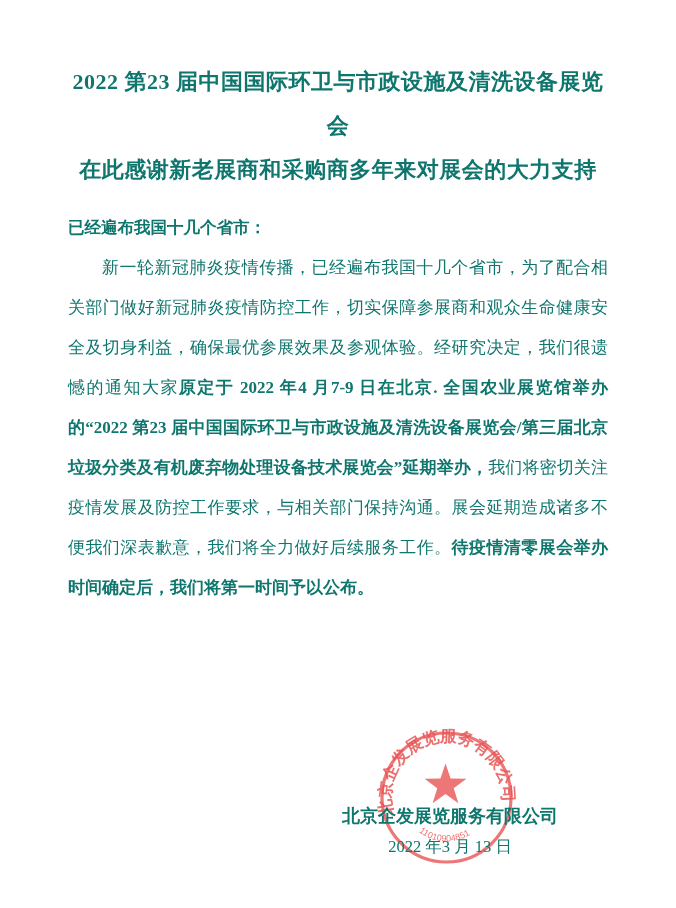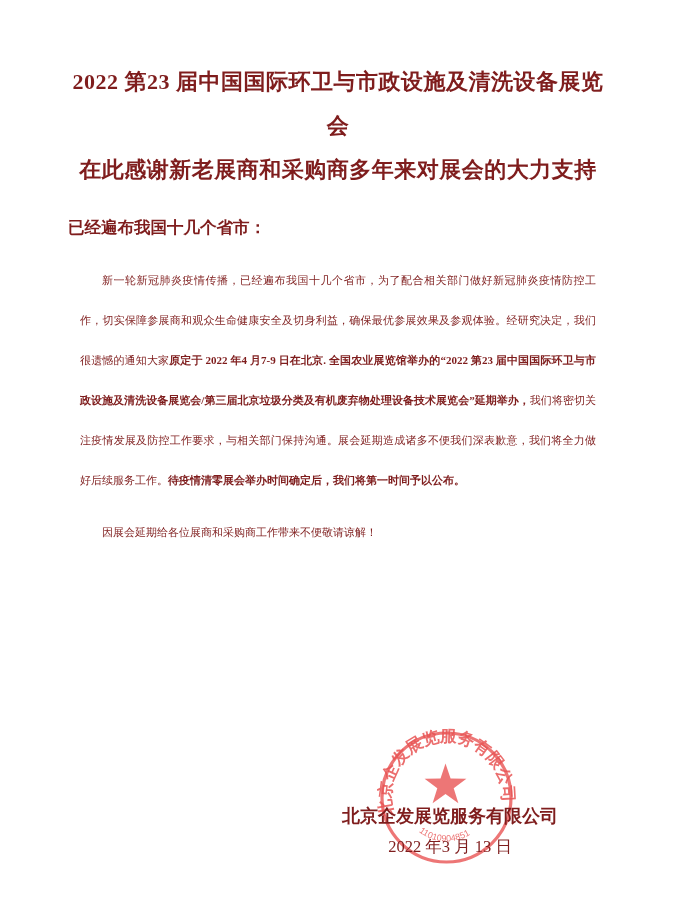--- a/index.html
+++ b/index.html
@@ -2,40 +2,40 @@
 <html><head>
 <meta charset="utf-8">
 <style>
   html, body { margin: 0; padding: 0; background: #888; }
   .page {
     width: 676px; height: 908px;
     margin: 0 auto;
     background: #ffffff;
     position: relative;
     overflow: hidden;
-    color: #7f1d1d;
+    color: #0f766e;
     font-family: "Liberation Serif", "DejaVu Serif", serif;
   }
   .content { padding: 60px 68px 0 68px; }
   .doc-title {
     text-align: center;
     font-weight: bold;
     font-size: 22px;
     line-height: 44px;
     letter-spacing: 0.5px;
   }
   .salutation {
     margin-top: 16px;
     font-weight: bold;
     font-size: 16.5px;
     line-height: 40px;
   }
   p.body-para {
-    margin: 12px;
-    font-size: 11px;
+    margin: 0;
+    font-size: 17px;
     line-height: 40px;
     text-align: justify;
     text-indent: 2em;
   }
   p.body-para .bold { font-weight: bold; }
   .stamp {
     position: absolute;
     left: 377px; top: 728px;
     width: 139px; height: 139px;
     z-index: 1;
@@ -68,21 +68,20 @@
     <div class="doc-title">
       <div>2022 第23 届中国国际环卫与市政设施及清洗设备展览会</div>
       <div>在此感谢新老展商和采购商多年来对展会的大力支持</div>
     </div>
 
     <div class="salutation">已经遍布我国十几个省市：</div>
 
     <p class="body-para"><span>新一轮新冠肺炎疫情传播，已经遍布我国十几个省市，为了配合相关部门做好新冠肺炎疫情防控工作，切实保障参展商和观众生命健康安全及切身利益，确保最优参展效果及参观体验。经研究决定，我们很遗憾的通知大家</span><span class="bold">原定于 2022 年4 月7-9 日在北京. 全国农业展览馆举办的“2022 第23 届中国国际环卫与市政设施及清洗设备展览会/第三届北京垃圾分类及有机废弃物处理设备技术展览会”延期举办，</span><span>我们将密切关注疫情发展及防控工作要求，与相关部门保持沟通。展会延期造成诸多不便我们深表歉意，我们将全力做好后续服务工作。</span><span class="bold">待疫情清零展会举办时间确定后，我们将第一时间予以公布。</span></p>
 
 
-    <p class="body-para">因展会延期给各位展商和采购商工作带来不便敬请谅解！</p>
 
   </div>
 
   <svg class="stamp" viewBox="0 0 139 139" xmlns="http://www.w3.org/2000/svg">
     <circle cx="69.5" cy="69.5" r="64.5" fill="none" stroke="#e85454" stroke-width="3.2" opacity="0.8"></circle>
     <path id="sealArcTop" d="M 16.9 88.7 A 56 56 0 1 1 122.1 88.7" fill="none"></path>
     <text font-size="16.5" fill="#e85454" opacity="0.85" font-family="Liberation Serif, DejaVu Serif, serif" font-weight="bold">
       <textPath href="#sealArcTop" startOffset="2">北京企发展览服务有限公司</textPath>
     </text>
     <polygon points="68.5,35.5 73.6,50.5 89.4,50.7 76.7,60.2 81.4,75.3 68.5,66.1 55.6,75.3 60.3,60.2 47.6,50.7 63.5,50.5" fill="#e85454" opacity="0.8"></polygon>

